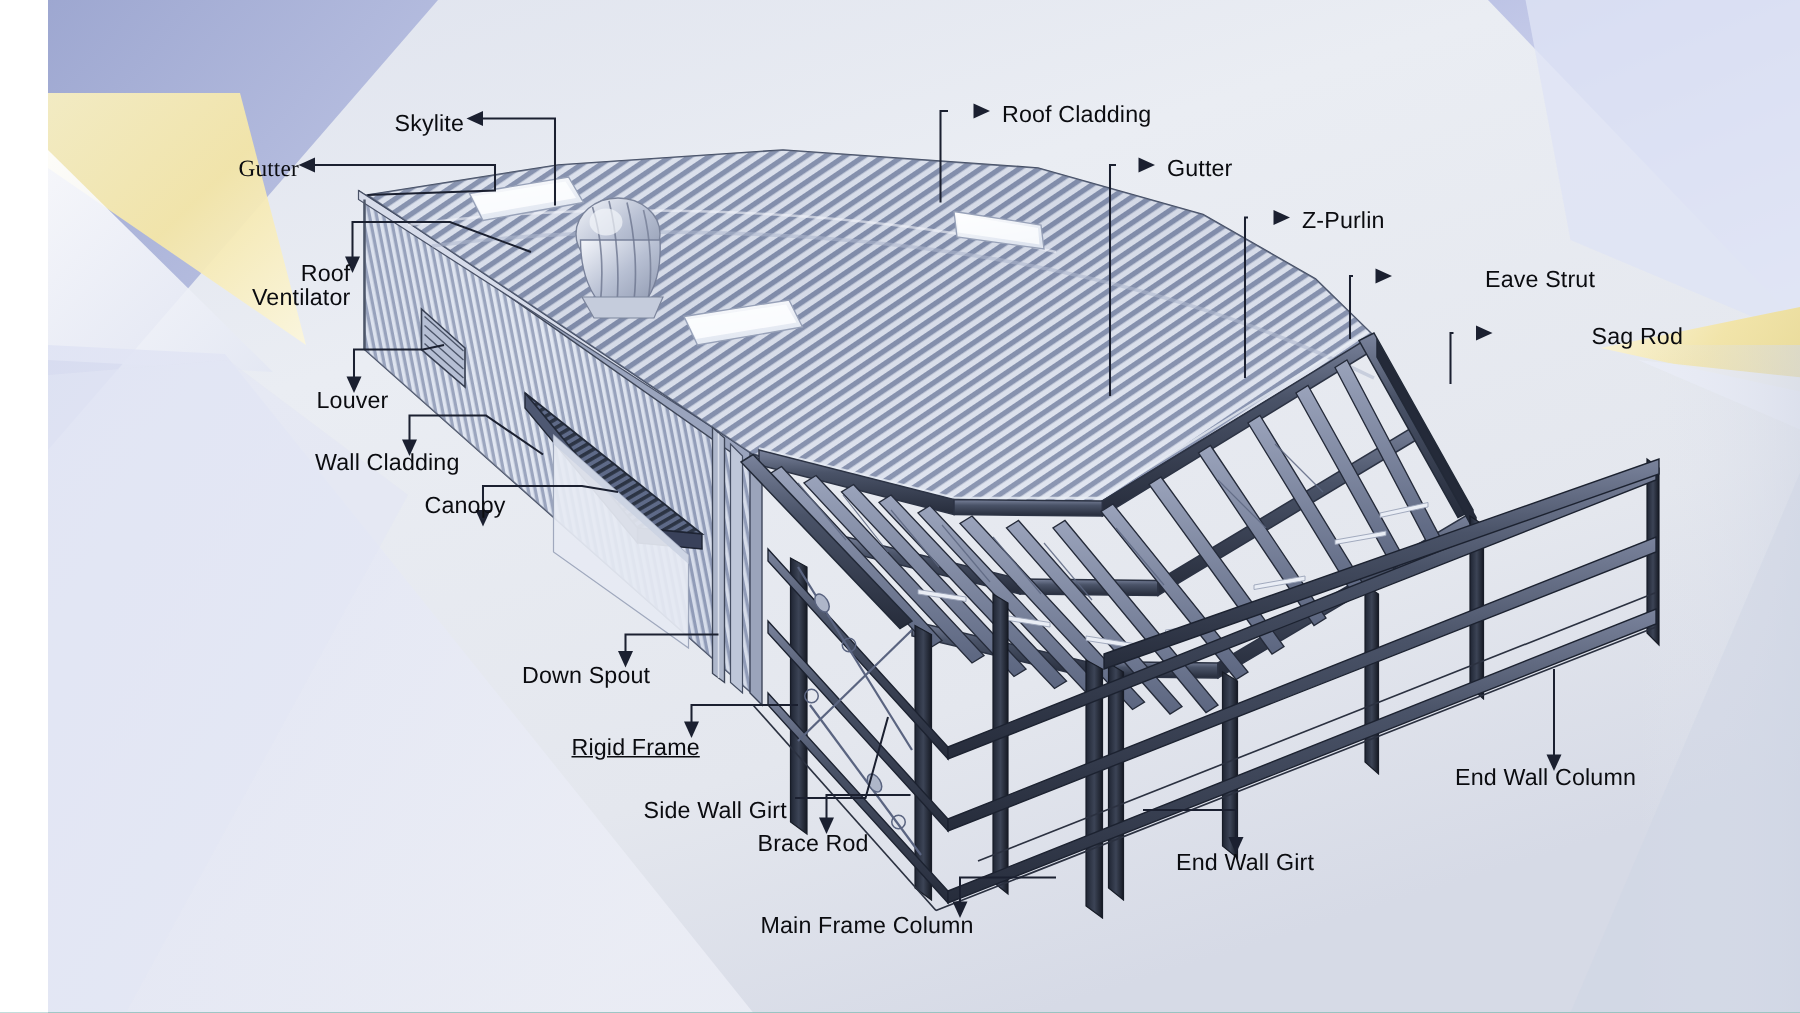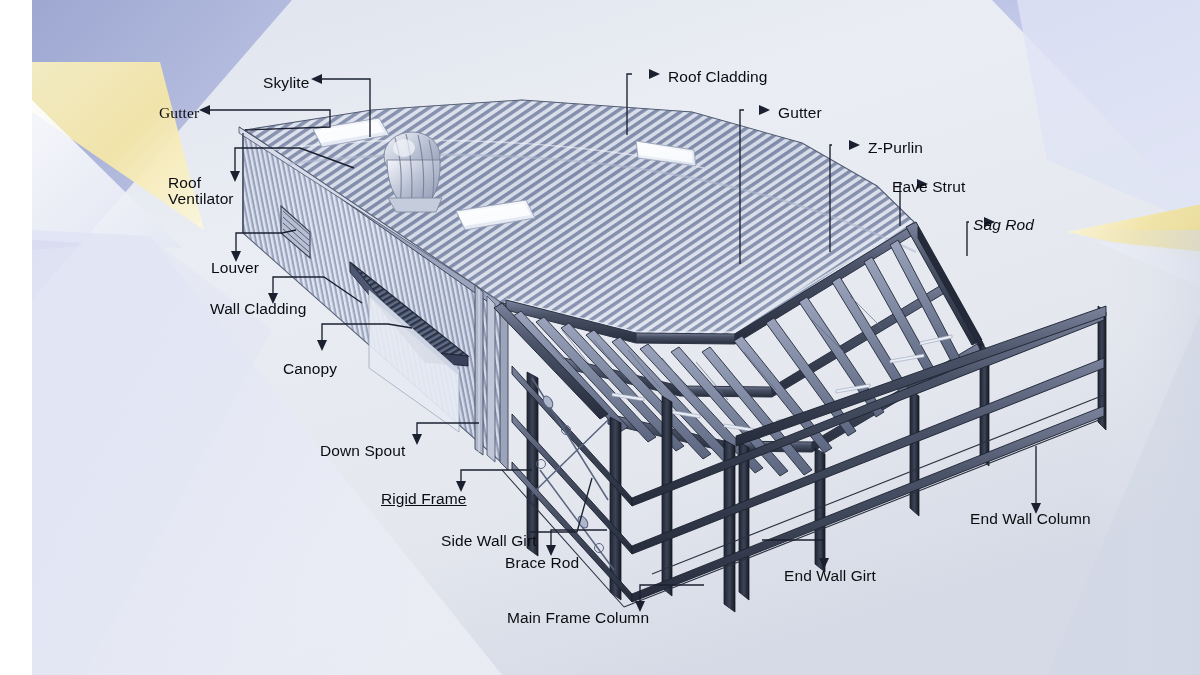--- a/index.html
+++ b/index.html
@@ -13,21 +13,21 @@
   .lbl{
     position:absolute;
     font-family:"Liberation Sans","DejaVu Sans",sans-serif;
     font-size:15.5px;
     color:#0b0c10;
     white-space:nowrap;
     letter-spacing:0.1px;
     line-height:1.12;
     font-weight:400;
   }
-  .lbl.two{line-height:1.05;}
+  .lbl.two{line-height:1.05;text-align:right;}
 </style>
 </head>
 <body>
 
 <div id="stage">
 
   <svg class="layer" viewBox="0 0 1200 675">
     <defs>
       <linearGradient id="bgMain" x1="0" y1="0" x2="0.55" y2="1">
         <stop offset="0" stop-color="#dfe3ee"></stop>
@@ -408,27 +408,27 @@
       <polygon points="963,222 952,217 952,227"></polygon>
     </g>
   </svg>
 
   <div class="lbl" style="left:231px;top:74px;"><span>Skylite</span></div>
   <div class="lbl" style="left:127px;top:104px;font-family:Liberation Serif, serif;"><span>Gutter</span></div>
   <div class="lbl two" style="left:136px;top:175px;white-space:pre;"><span>Roof
 Ventilator</span></div>
   <div class="lbl" style="left:179px;top:259px;"><span>Louver</span></div>
   <div class="lbl" style="left:178px;top:300px;"><span>Wall Cladding</span></div>
-  <div class="lbl" style="left:251px;top:360px;text-align:center;"><span>Canopy</span></div>
-  <div class="lbl" style="left:288px;top:442px;"><span>Down Spout</span></div>
+  <div class="lbl" style="left:251px;top:329px;text-align:center;"><span>Canopy</span></div>
+  <div class="lbl" style="left:316px;top:442px;"><span>Down Spout</span></div>
   <div class="lbl" style="left:349px;top:490px;text-decoration:underline;"><span>Rigid Frame</span></div>
-  <div class="lbl" style="left:409px;top:532px;text-align:center;"><span>Side Wall Girt</span></div>
+  <div class="lbl" style="left:397px;top:532px;text-align:center;"><span>Side Wall Girt</span></div>
   <div class="lbl" style="left:473px;top:554px;"><span>Brace Rod</span></div>
   <div class="lbl" style="left:475px;top:609px;"><span>Main Frame Column</span></div>
   <div class="lbl" style="left:752px;top:567px;"><span>End Wall Girt</span></div>
   <div class="lbl" style="left:938px;top:510px;"><span>End Wall Column</span></div>
   <div class="lbl" style="left:636px;top:68px;"><span>Roof Cladding</span></div>
   <div class="lbl" style="left:746px;top:104px;"><span>Gutter</span></div>
   <div class="lbl" style="left:836px;top:139px;"><span>Z-Purlin</span></div>
-  <div class="lbl" style="left:860px;top:178px;"><span>Eave Strut</span></div>
-  <div class="lbl" style="left:941px;top:216px;font-style:italic;"><span>Sag Rod</span></div>
+  <div class="lbl" style="left:958px;top:178px;"><span>Eave Strut</span></div>
+  <div class="lbl" style="left:1029px;top:216px;"><span>Sag Rod</span></div>
 
 </div>
 
 </body></html>

